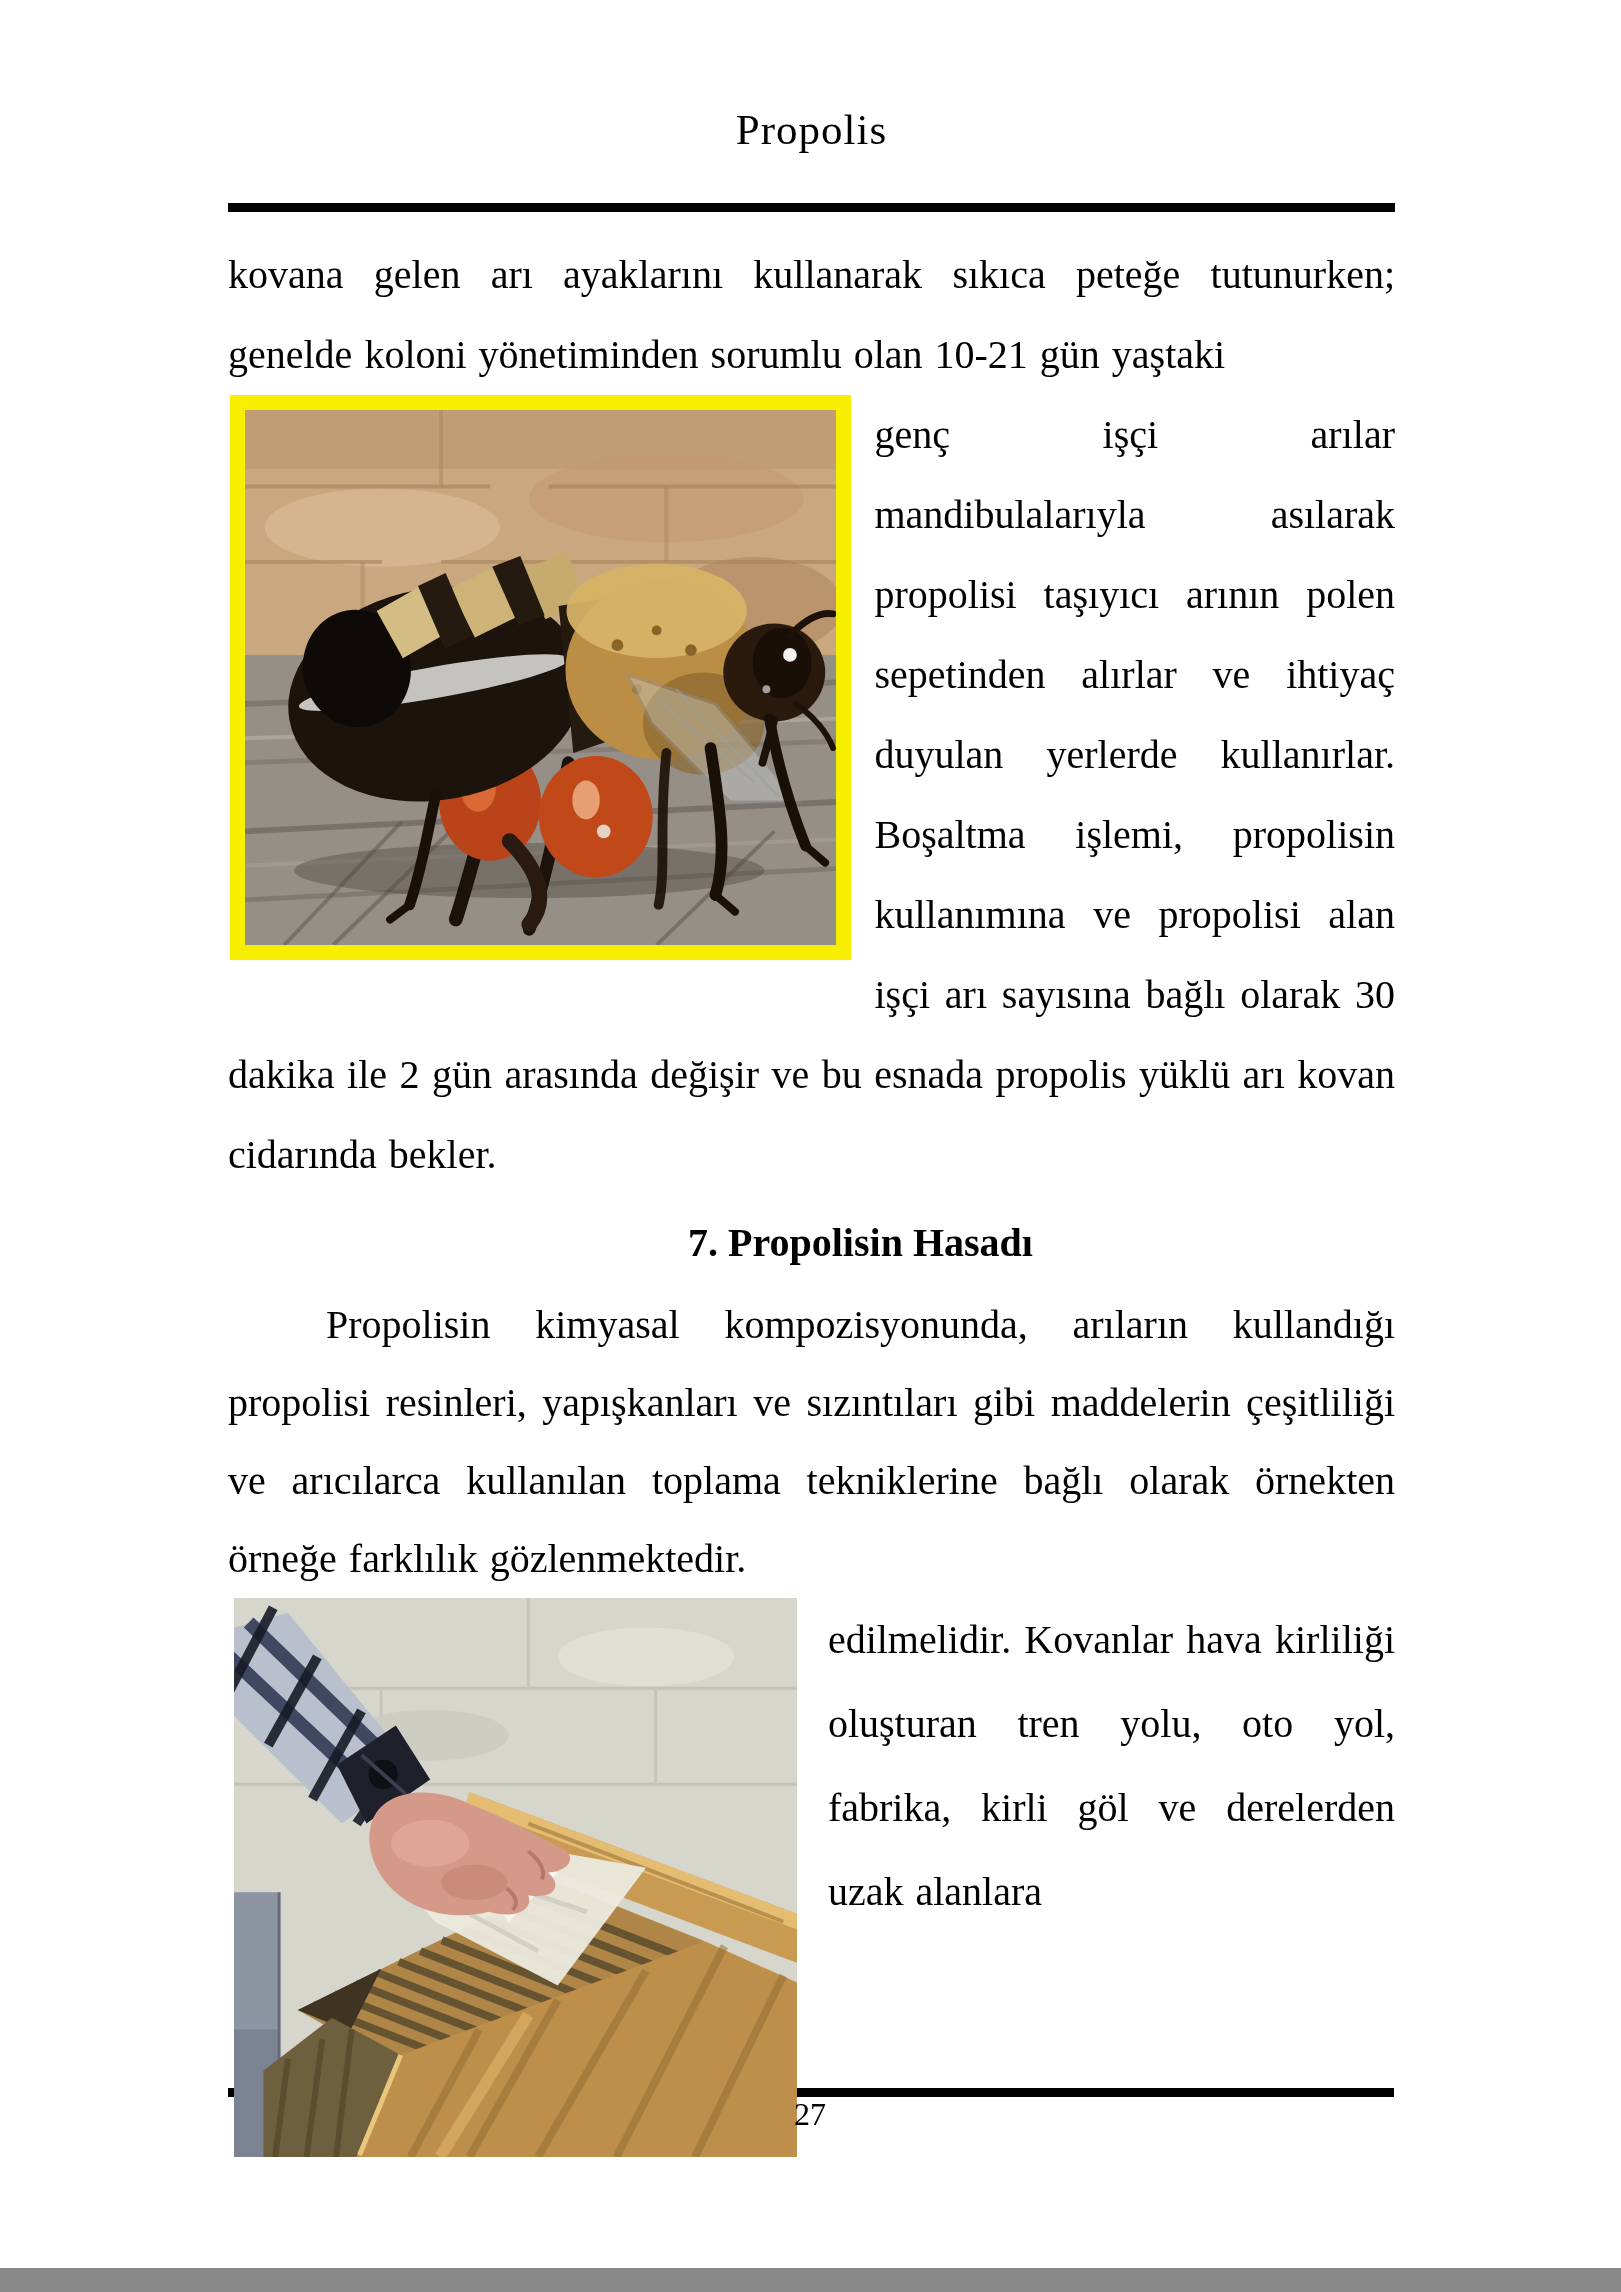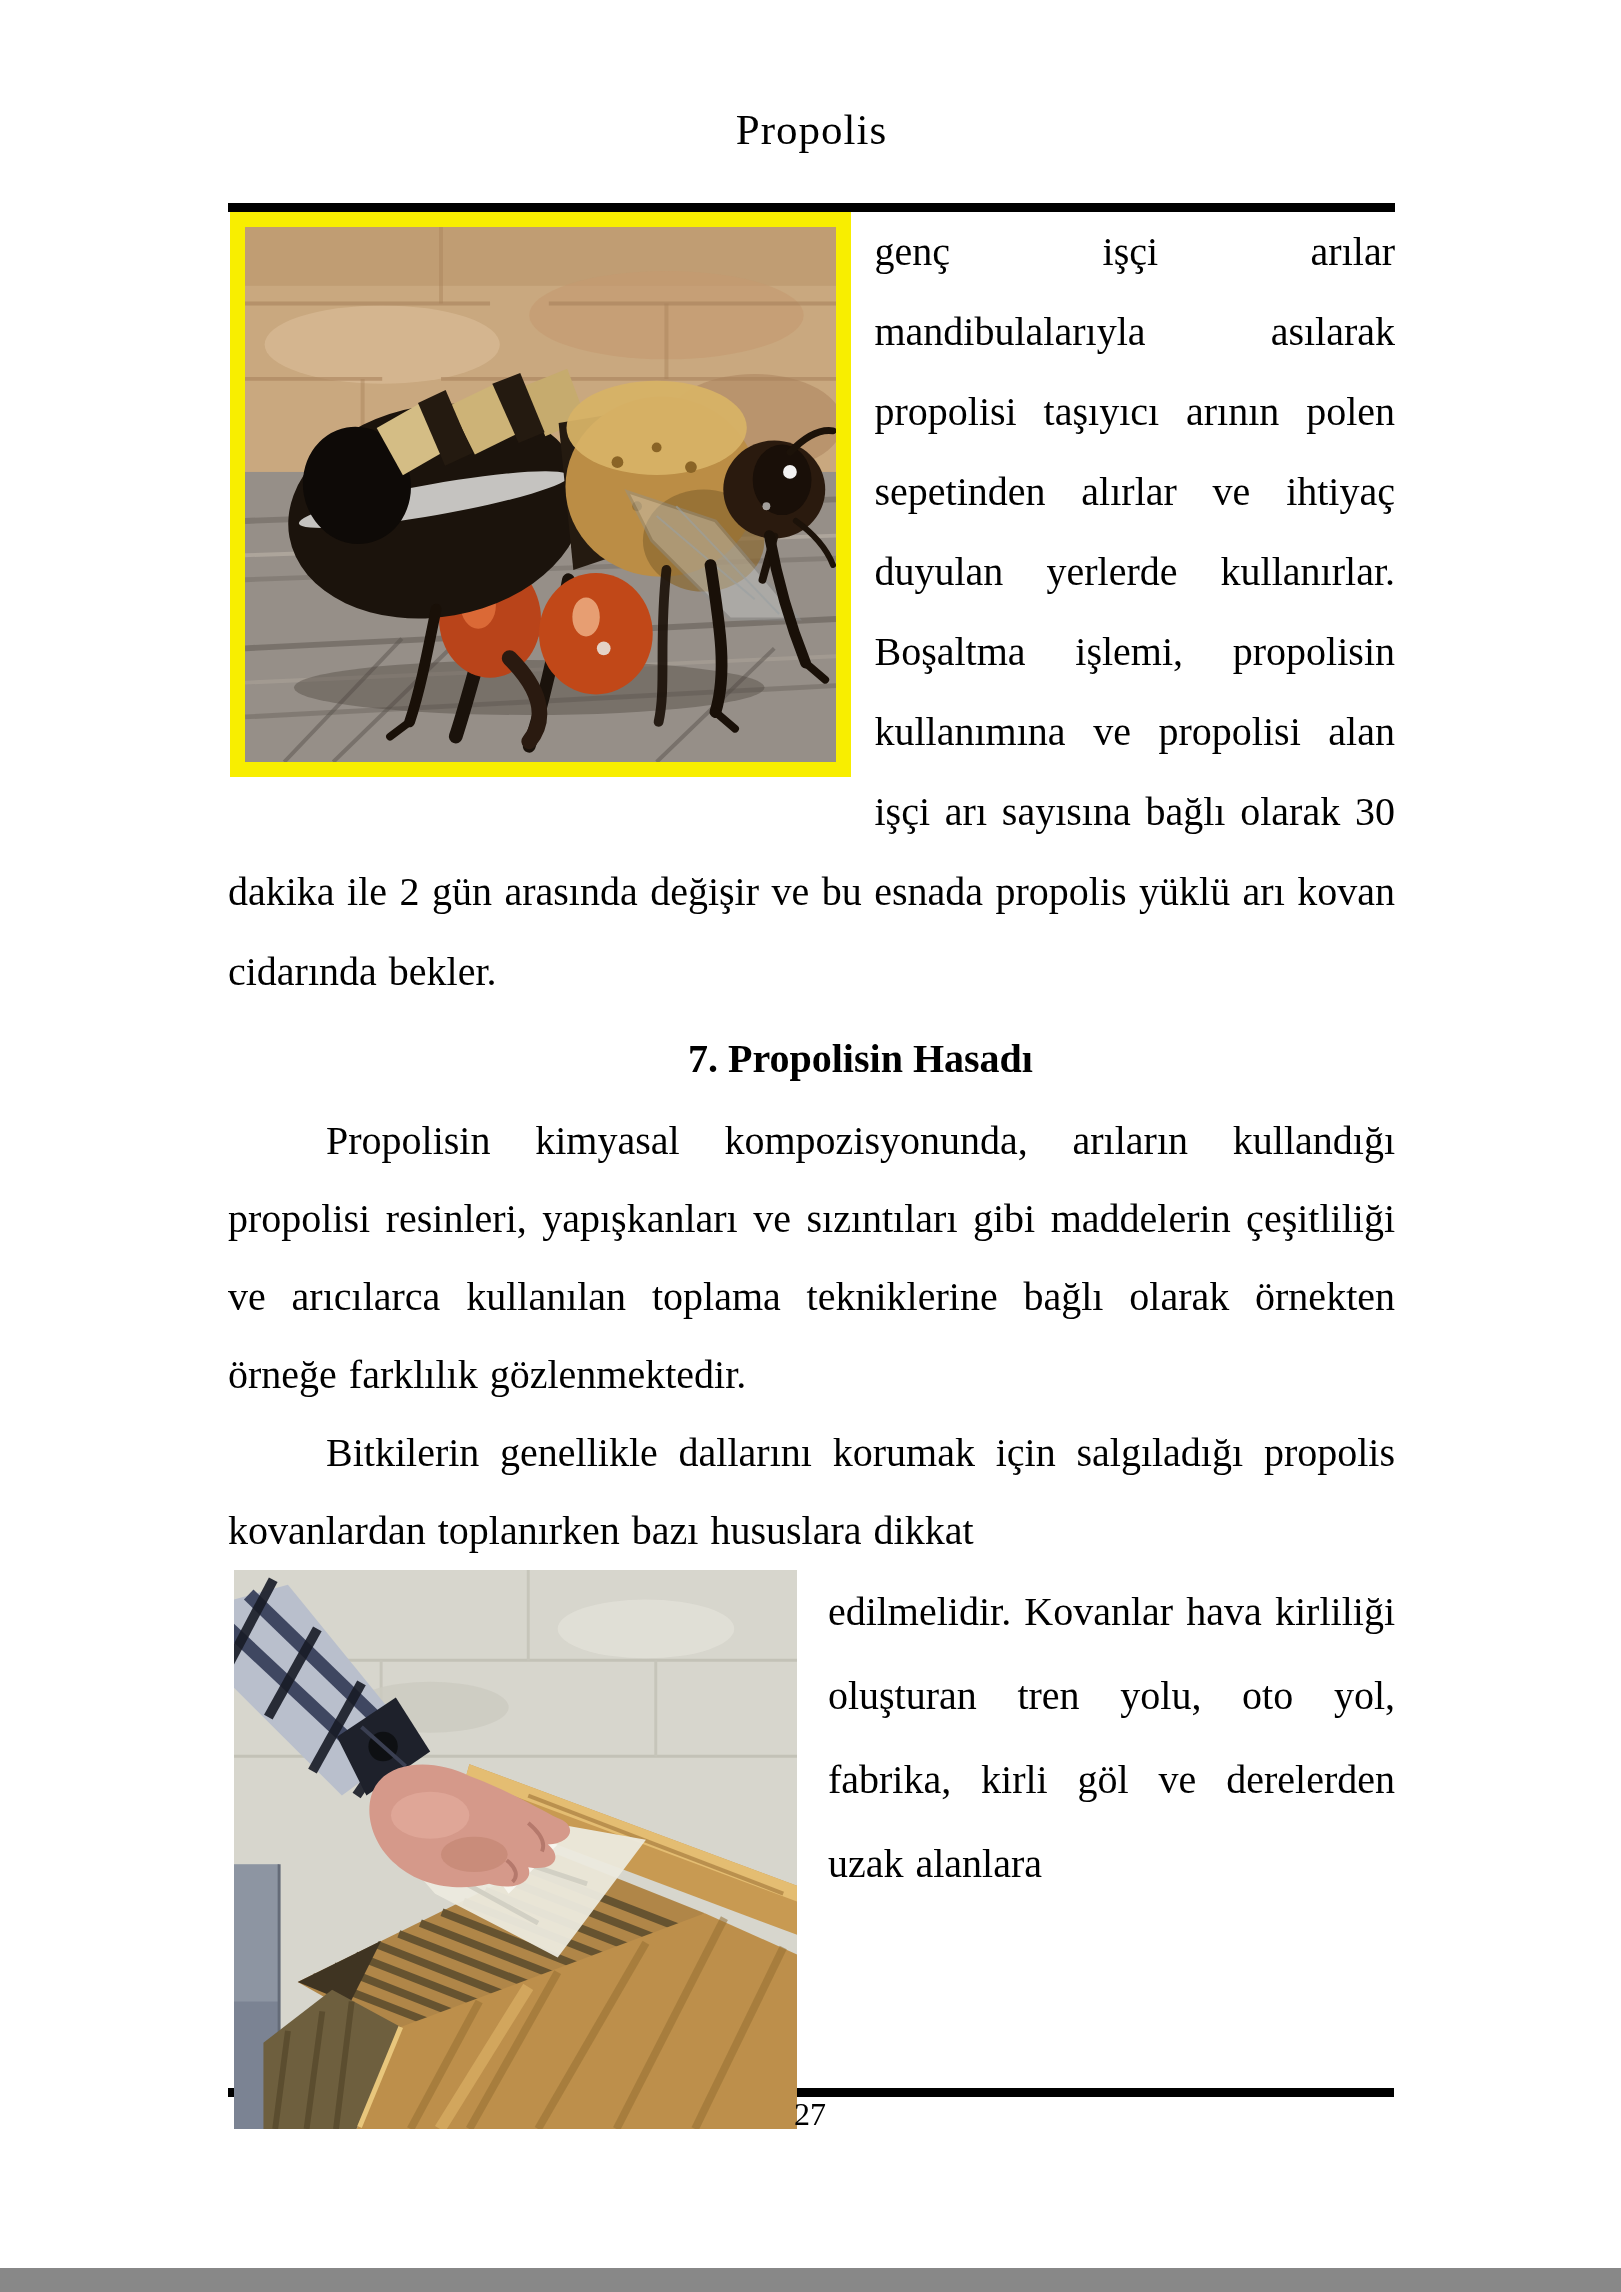--- a/index.html
+++ b/index.html
@@ -46,20 +46,21 @@
 </head>
 <body>
 
 <div class="page">
   <div class="content">
 
     <h1 class="doc-title">Propolis</h1>
 
     <div class="top-rule"></div>
 
+    <p class="body-text para-a"><span>kovana gelen arı ayaklarını kullanarak sıkıca peteğe tutunurken; genelde koloni yönetiminden sorumlu olan 10-21 gün yaştaki</span></p>
 
     <div class="body-text">
       <span class="bee-frame">
           <svg viewBox="0 0 603 546" preserveAspectRatio="none">
 
         <rect x="0" y="0" width="603" height="250" fill="#c9a87f"></rect>
         <rect x="0" y="0" width="603" height="60" fill="#b8946a" opacity="0.55"></rect>
         <ellipse cx="140" cy="120" rx="120" ry="40" fill="#d9bb95" opacity="0.7"></ellipse>
         <ellipse cx="430" cy="90" rx="140" ry="45" fill="#c49a70" opacity="0.6"></ellipse>
         <ellipse cx="520" cy="200" rx="90" ry="50" fill="#a97f5c" opacity="0.5"></ellipse>
@@ -128,21 +129,20 @@
       </svg>
         </span><span>genç işçi arılar mandibulalarıyla asılarak propolisi taşıyıcı arının polen sepetinden alırlar ve ihtiyaç duyulan yerlerde kullanırlar. Boşaltma işlemi, propolisin kullanımına ve propolisi alan işçi arı sayısına bağlı olarak 30 dakika ile 2 gün arasında değişir ve bu esnada propolis yüklü arı kovan cidarında bekler.</span>
     </div>
 
     <div class="spacer"></div>
 
     <h2 class="section-heading">7. Propolisin Hasadı</h2>
 
     <p class="body-text para-c">Propolisin kimyasal kompozisyonunda, arıların kullandığı propolisi resinleri, yapışkanları ve sızıntıları gibi maddelerin çeşitliliği ve arıcılarca kullanılan toplama tekniklerine bağlı olarak örnekten örneğe farklılık gözlenmektedir.</p>
 
-    <p class="body-text para-d1">Bitkilerin genellikle dallarını korumak için salgıladığı propolis kovanlardan toplanırken bazı hususlara dikkat</p>
 
     <div class="body-text cont-d">
       <span class="hive-fig">
           <svg viewBox="0 0 574 570" preserveAspectRatio="none">
 
         <rect x="0" y="0" width="574" height="570" fill="#d7d6cd"></rect>
         <path d="M0,92 H574 M0,190 H574" stroke="#c3c2b7" stroke-width="3" fill="none"></path>
         <path d="M300,0 V92 M150,92 V190 M430,92 V190" stroke="#c6c5ba" stroke-width="3" fill="none"></path>
         <ellipse cx="420" cy="60" rx="90" ry="30" fill="#e2e1d8" opacity="0.8"></ellipse>
         <ellipse cx="200" cy="140" rx="80" ry="26" fill="#cccbc1" opacity="0.8"></ellipse>

